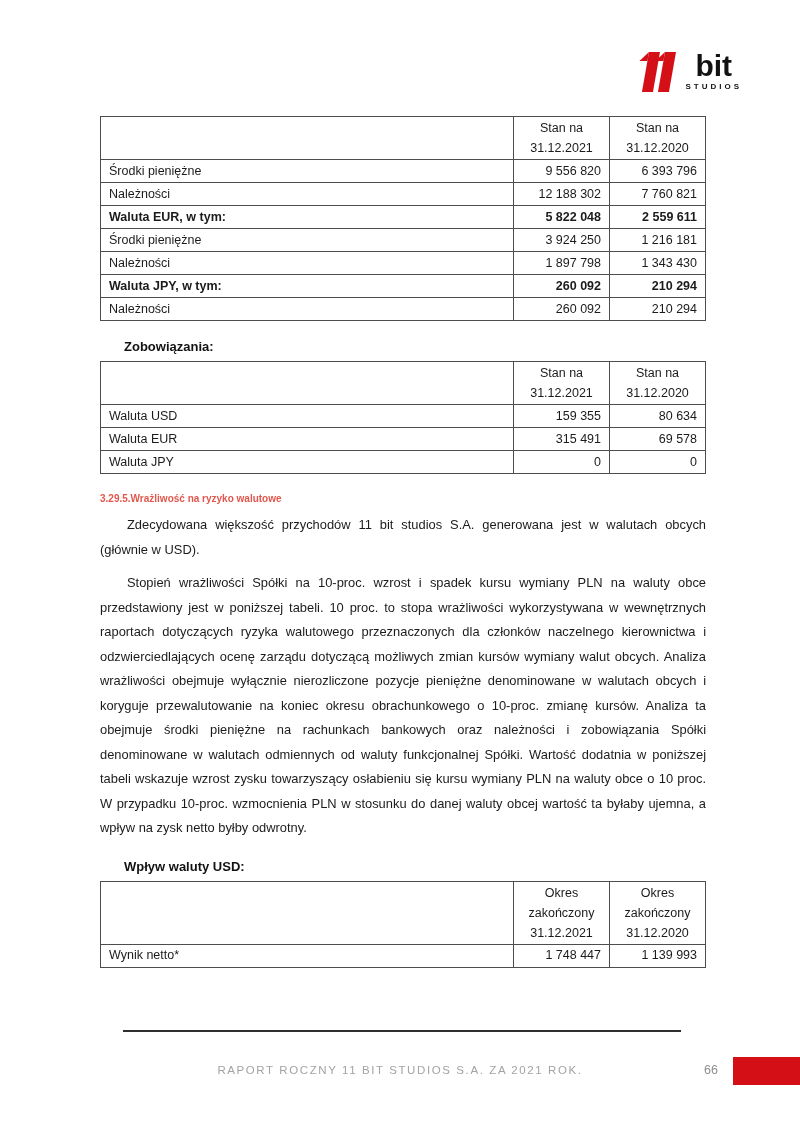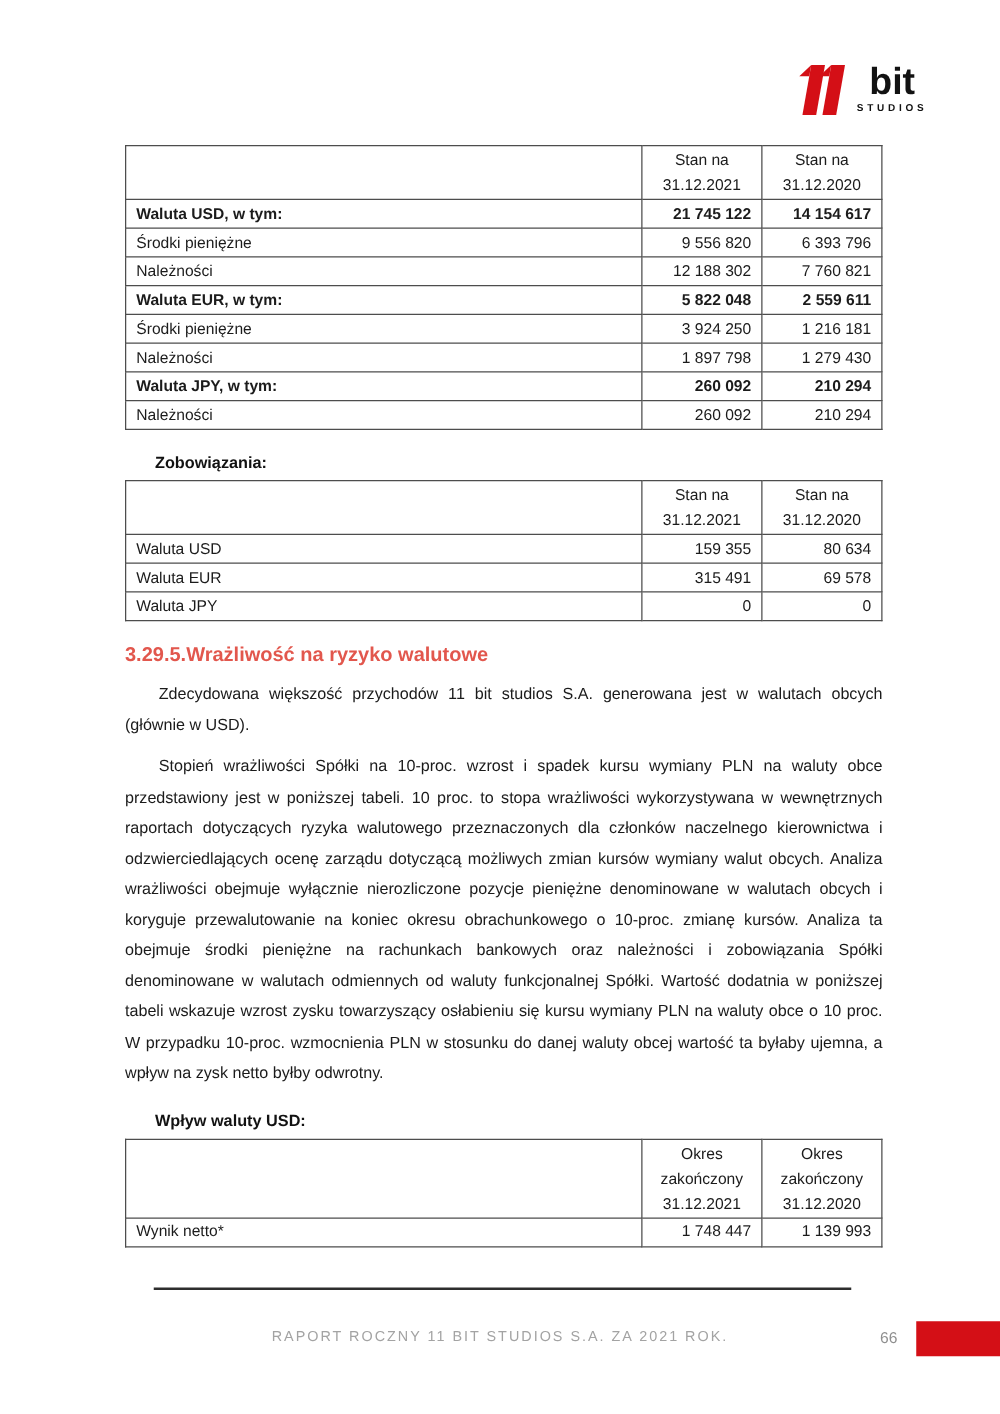--- a/index.html
+++ b/index.html
@@ -39,21 +39,21 @@
   }
   table.data-table th { text-align:center; padding:1px 4px; }
   table.data-table th div { line-height:20px; }
   table.data-table td { padding:2.5px 8px; line-height:17px; }
   td.label { text-align:left; padding-left:6px; }
   td.num { text-align:right; }
   tr.bold td { font-weight:bold; }
 
   .red-heading {
     margin-top:19px;
-    font-size:16px;
+    font-size:10px;
     font-weight:bold;
     color:#e2574d;
   }
 
   .body-text p {
     font-size:12.9px;
     line-height:24.5px;
     text-align:justify;
     text-indent:27px;
     color:#1b1b1b;
@@ -108,25 +108,20 @@
             <div>Stan na</div>
             <div>31.12.2021</div>
           </th>
           <th>
             <div>Stan na</div>
             <div>31.12.2020</div>
           </th>
         </tr>
       </thead>
       <tbody>
-        <tr class="bold">
-          <td class="label">Waluta USD, w tym:</td>
-          <td class="num">21 745 122</td>
-          <td class="num">14 154 617</td>
-        </tr>
         <tr>
           <td class="label">Środki pieniężne</td>
           <td class="num">9 556 820</td>
           <td class="num">6 393 796</td>
         </tr>
         <tr>
           <td class="label">Należności</td>
           <td class="num">12 188 302</td>
           <td class="num">7 760 821</td>
         </tr>
@@ -136,21 +131,21 @@
           <td class="num">2 559 611</td>
         </tr>
         <tr>
           <td class="label">Środki pieniężne</td>
           <td class="num">3 924 250</td>
           <td class="num">1 216 181</td>
         </tr>
         <tr>
           <td class="label">Należności</td>
           <td class="num">1 897 798</td>
-          <td class="num">1 279 430</td>
+          <td class="num">1 343 430</td>
         </tr>
         <tr class="bold">
           <td class="label">Waluta JPY, w tym:</td>
           <td class="num">260 092</td>
           <td class="num">210 294</td>
         </tr>
         <tr>
           <td class="label">Należności</td>
           <td class="num">260 092</td>
           <td class="num">210 294</td>

